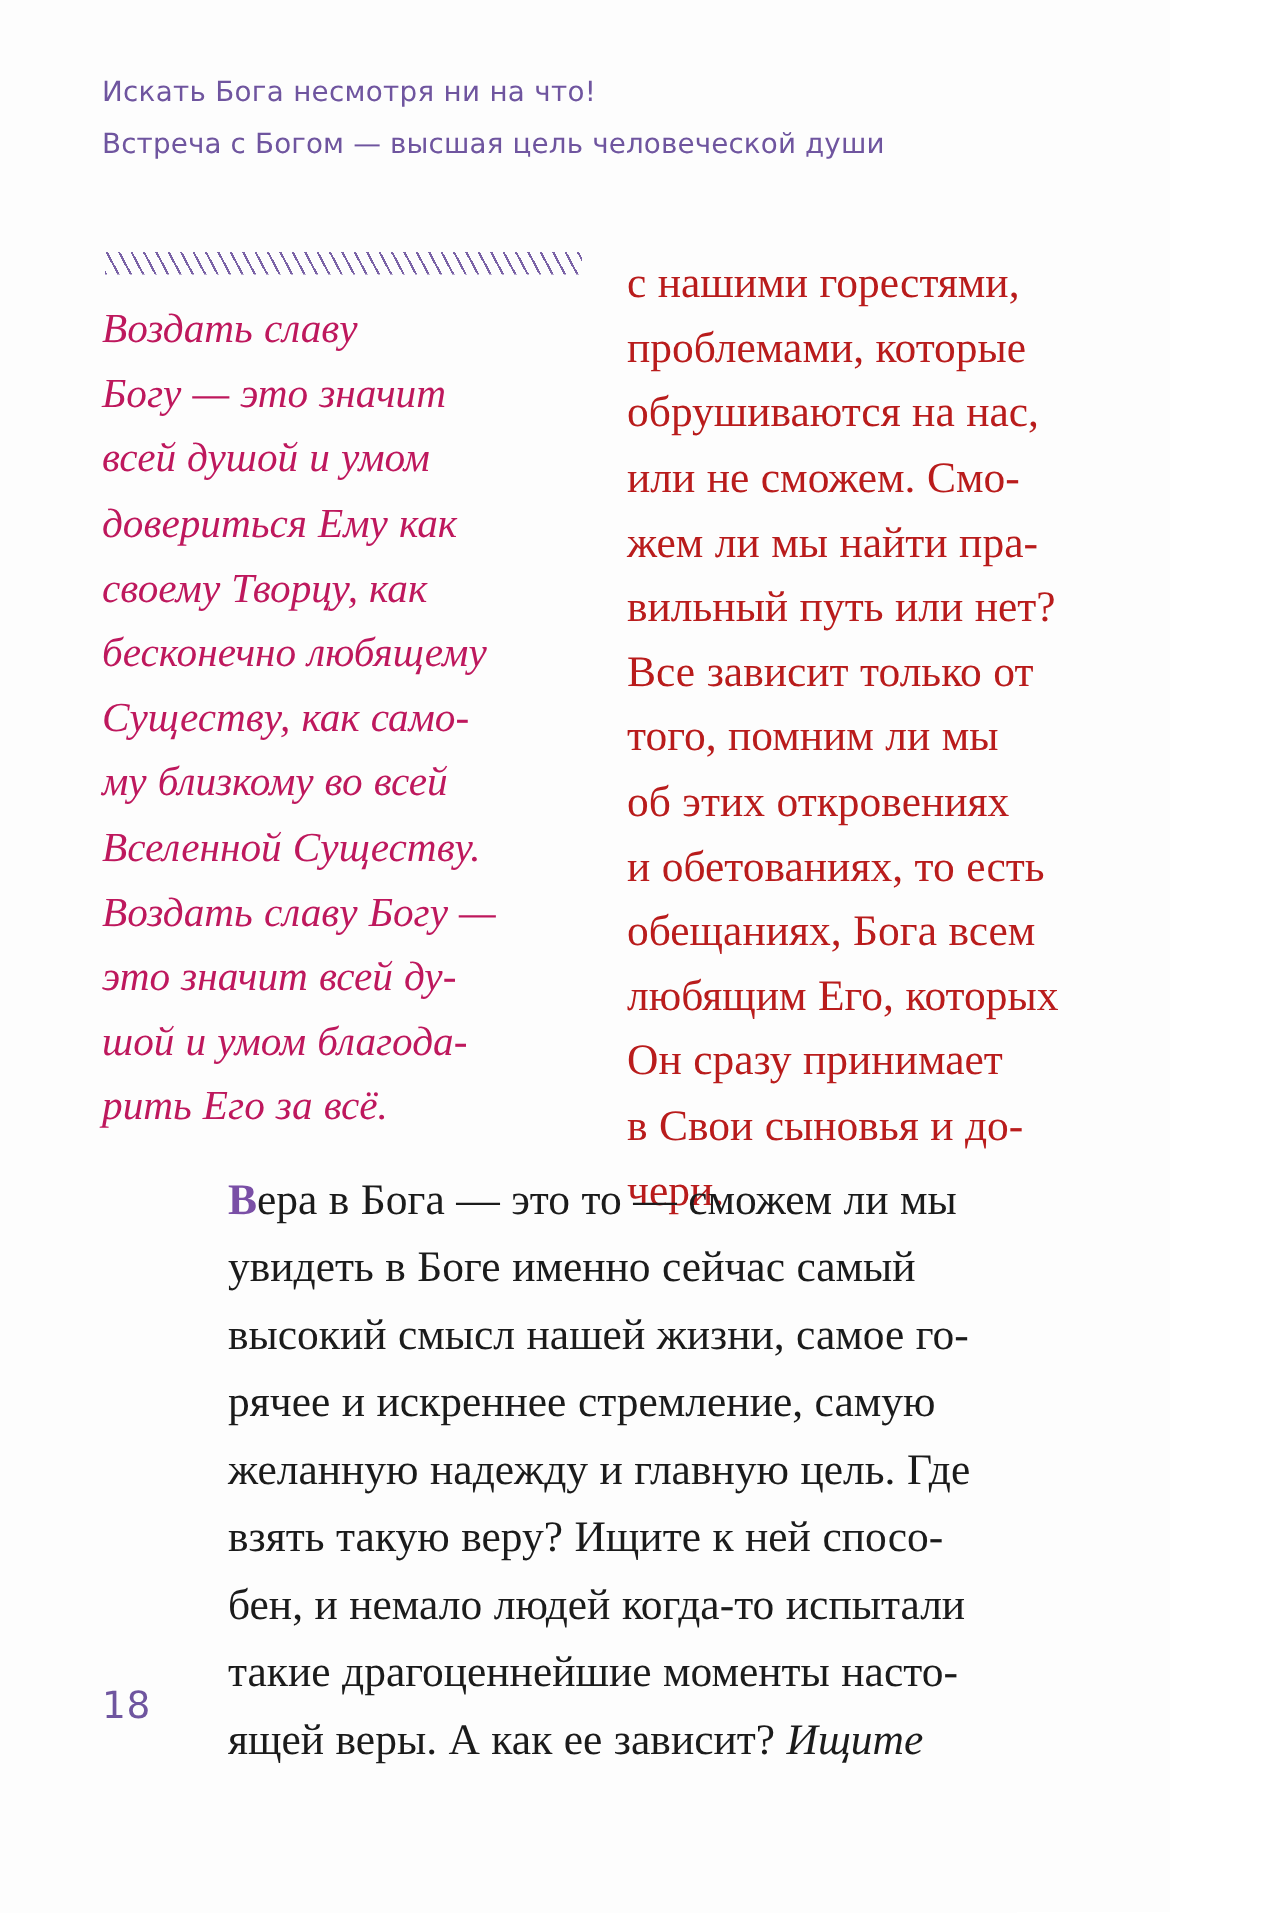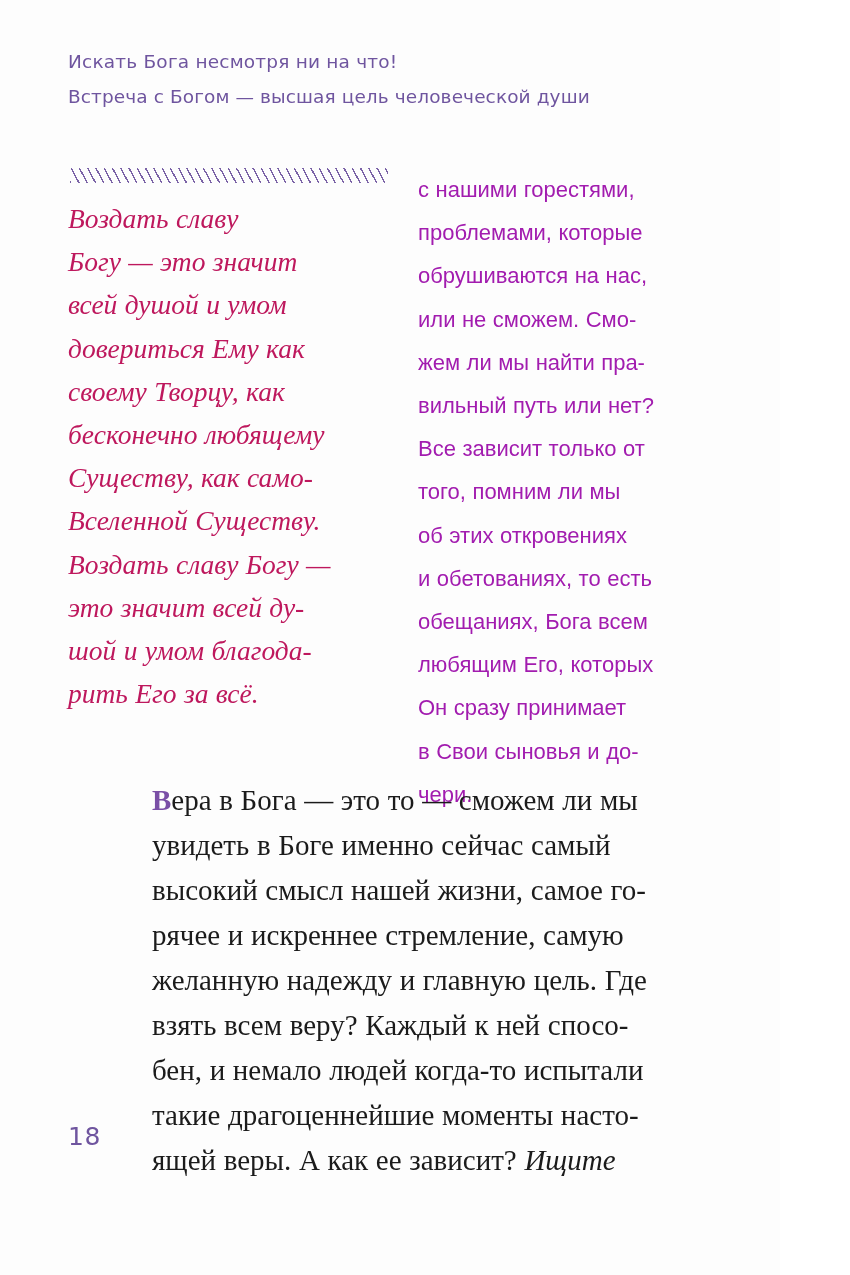--- a/index.html
+++ b/index.html
@@ -83,24 +83,24 @@
     font-style: italic;
     font-size: 27.5px;
     line-height: 43.2px;
     color: #be185d;
     margin: 0;
     letter-spacing: 0px;
     word-spacing: 0.5px;
   }
 
   .body-col {
-    font-family: Liberation Sans, sans-serif;
-    font-size: 22px;
+    font-family: Liberation Serif, serif;
+    font-size: 29px;
     line-height: 43.2px;
-    color: #a21caf;
+    color: #b91c1c;
     margin: 0;
     text-align: justify;
     text-align-last: left;
     word-spacing: 0.4px;
   }
   .body-col .ln { display: block; white-space: nowrap; }
   .pullquote .ln { display: block; white-space: nowrap; }
 
   
   .main-para {
@@ -148,20 +148,21 @@
     <div class="col-left">
       <div class="hatch-rule"></div>
       <p class="pullquote">
         <span class="ln">Воздать славу</span>
         <span class="ln">Богу — это значит</span>
         <span class="ln">всей душой и умом</span>
         <span class="ln">довериться Ему как</span>
         <span class="ln">своему Творцу, как</span>
         <span class="ln">бесконечно любящему</span>
         <span class="ln">Существу, как само-</span>
+        <span class="ln">му близкому во всей</span>
         <span class="ln">Вселенной Существу.</span>
         <span class="ln">Воздать славу Богу —</span>
         <span class="ln">это значит всей ду-</span>
         <span class="ln">шой и умом благода-</span>
         <span class="ln">рить Его за всё.</span>
       </p>
     </div>
 
     <div class="col-right">
       <p class="body-col">
@@ -184,21 +185,21 @@
     </div>
 
   </div>
 
   <p class="main-para">
     <span class="ln"><span class="dropcap">В</span><span>ера в Бога — это то — сможем ли мы</span></span>
     <span class="ln">увидеть в Боге именно сейчас самый</span>
     <span class="ln">высокий смысл нашей жизни, самое го-</span>
     <span class="ln">рячее и искреннее стремление, самую</span>
     <span class="ln">желанную надежду и главную цель. Где</span>
-    <span class="ln">взять всем веру? Каждый к ней спосо-</span>
+    <span class="ln">взять такую веру? Ищите к ней спосо-</span>
     <span class="ln">бен, и немало людей когда-то испытали</span>
     <span class="ln">такие драгоценнейшие моменты насто-</span>
     <span class="ln"><span>ящей веры. А как ее зависит? </span><span class="ital">Ищите</span></span>
   </p>
 
   <div class="folio">18</div>
 
 </div>
 
 </body></html>

